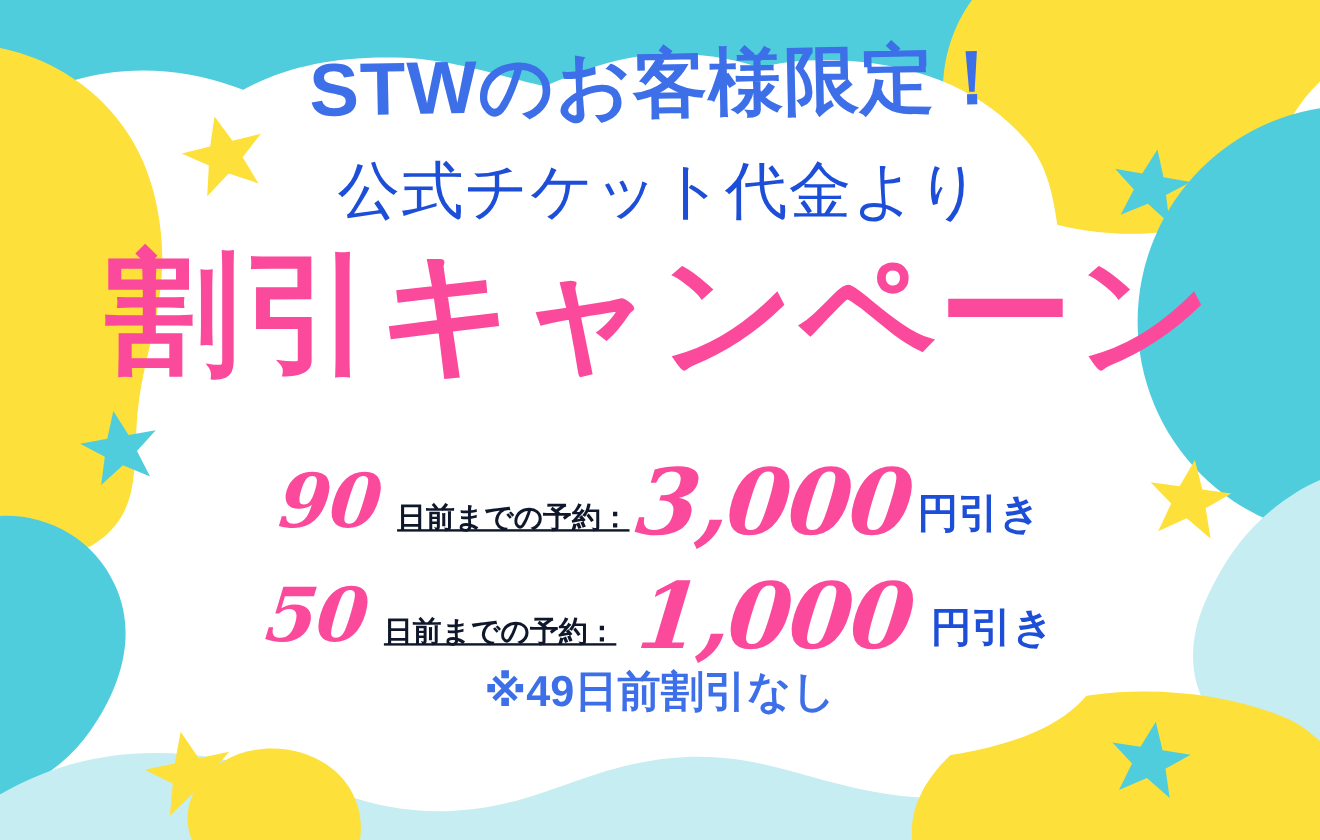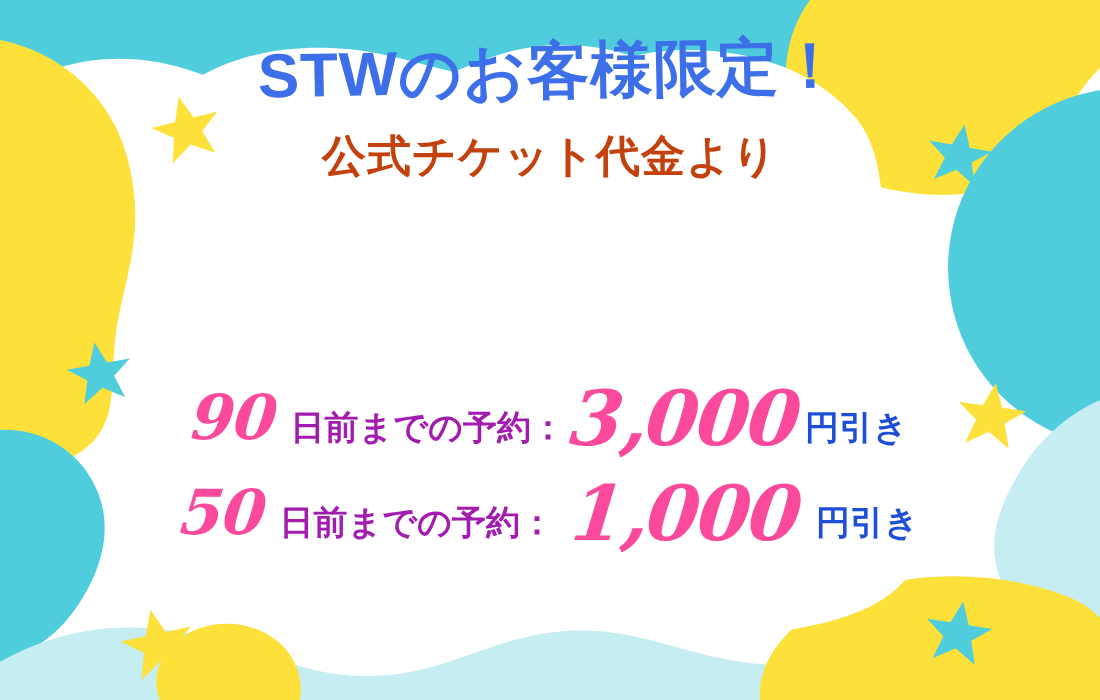--- a/index.html
+++ b/index.html
@@ -43,23 +43,23 @@
     font-size: 62px;
     font-weight: 700;
     color: #3C6FE8;
     letter-spacing: 1px;
     transform: rotate(-1.1deg);
   }
 
   
   #subheadline {
     top: 134px;
-    font-size: 44px;
-    font-weight: 700;
-    color: #c2410c;
+    font-size: 52px;
+    font-weight: 400;
+    color: #1d4ed8;
     letter-spacing: 1px;
   }
 
   
   #maintitle {
     top: 205px;
     font-size: 112px;
     font-weight: 700;
     color: #FB4A9C;
     letter-spacing: 2px;
@@ -83,24 +83,25 @@
     font-style: italic;
     font-weight: 700;
     font-size: 62px;
     color: #FB4A9C;
     line-height: 1;
     letter-spacing: -1px;
     transform: skewX(-6deg);
     margin-right: 14px;
   }
   .offer-mid {
-    font-size: 34px;
-    font-weight: 700;
-    color: #a21caf;
+    font-size: 24px;
+    font-weight: 700;
+    color: #0f172a;
     letter-spacing: 0px;
+    text-decoration: underline;
   }
   .amount {
     font-family: "DejaVu Serif", "Liberation Serif", serif;
     font-style: italic;
     font-weight: 700;
     font-size: 76px;
     color: #FB4A9C;
     line-height: 1;
     letter-spacing: -2px;
     transform: skewX(-6deg);
@@ -191,30 +192,32 @@
       <polygon fill="#4FCDDC" transform="translate(958,634) rotate(9)" points="0,-33 9.3,-10.3 33,-10.3 14.1,4.5 21.4,28 0,14.5 -21.4,28 -14.1,4.5 -33,-10.3 -9.3,-10.3"></polygon>
     </g>
   </svg>
 
   <div id="content">
 
     <div class="line" id="headline">STWのお客様限定！</div>
 
     <div class="line" id="subheadline">公式チケット代金より</div>
 
+    <div class="line" id="maintitle">割引キャンペーン</div>
 
     <div class="offer-row" id="offer-row-0">
       <span class="days-num">90</span>
       <span class="offer-mid">日前までの予約：</span>
       <span class="amount">3,000</span>
       <span class="suffix">円引き</span>
     </div>
 
     <div class="offer-row" id="offer-row-1">
       <span class="days-num">50</span>
       <span class="offer-mid">日前までの予約：</span>
       <span class="amount">1,000</span>
       <span class="suffix">円引き</span>
     </div>
 
+    <div class="line" id="footnote">※49日前割引なし</div>
 
   </div>
 </div>
 
 </body></html>

